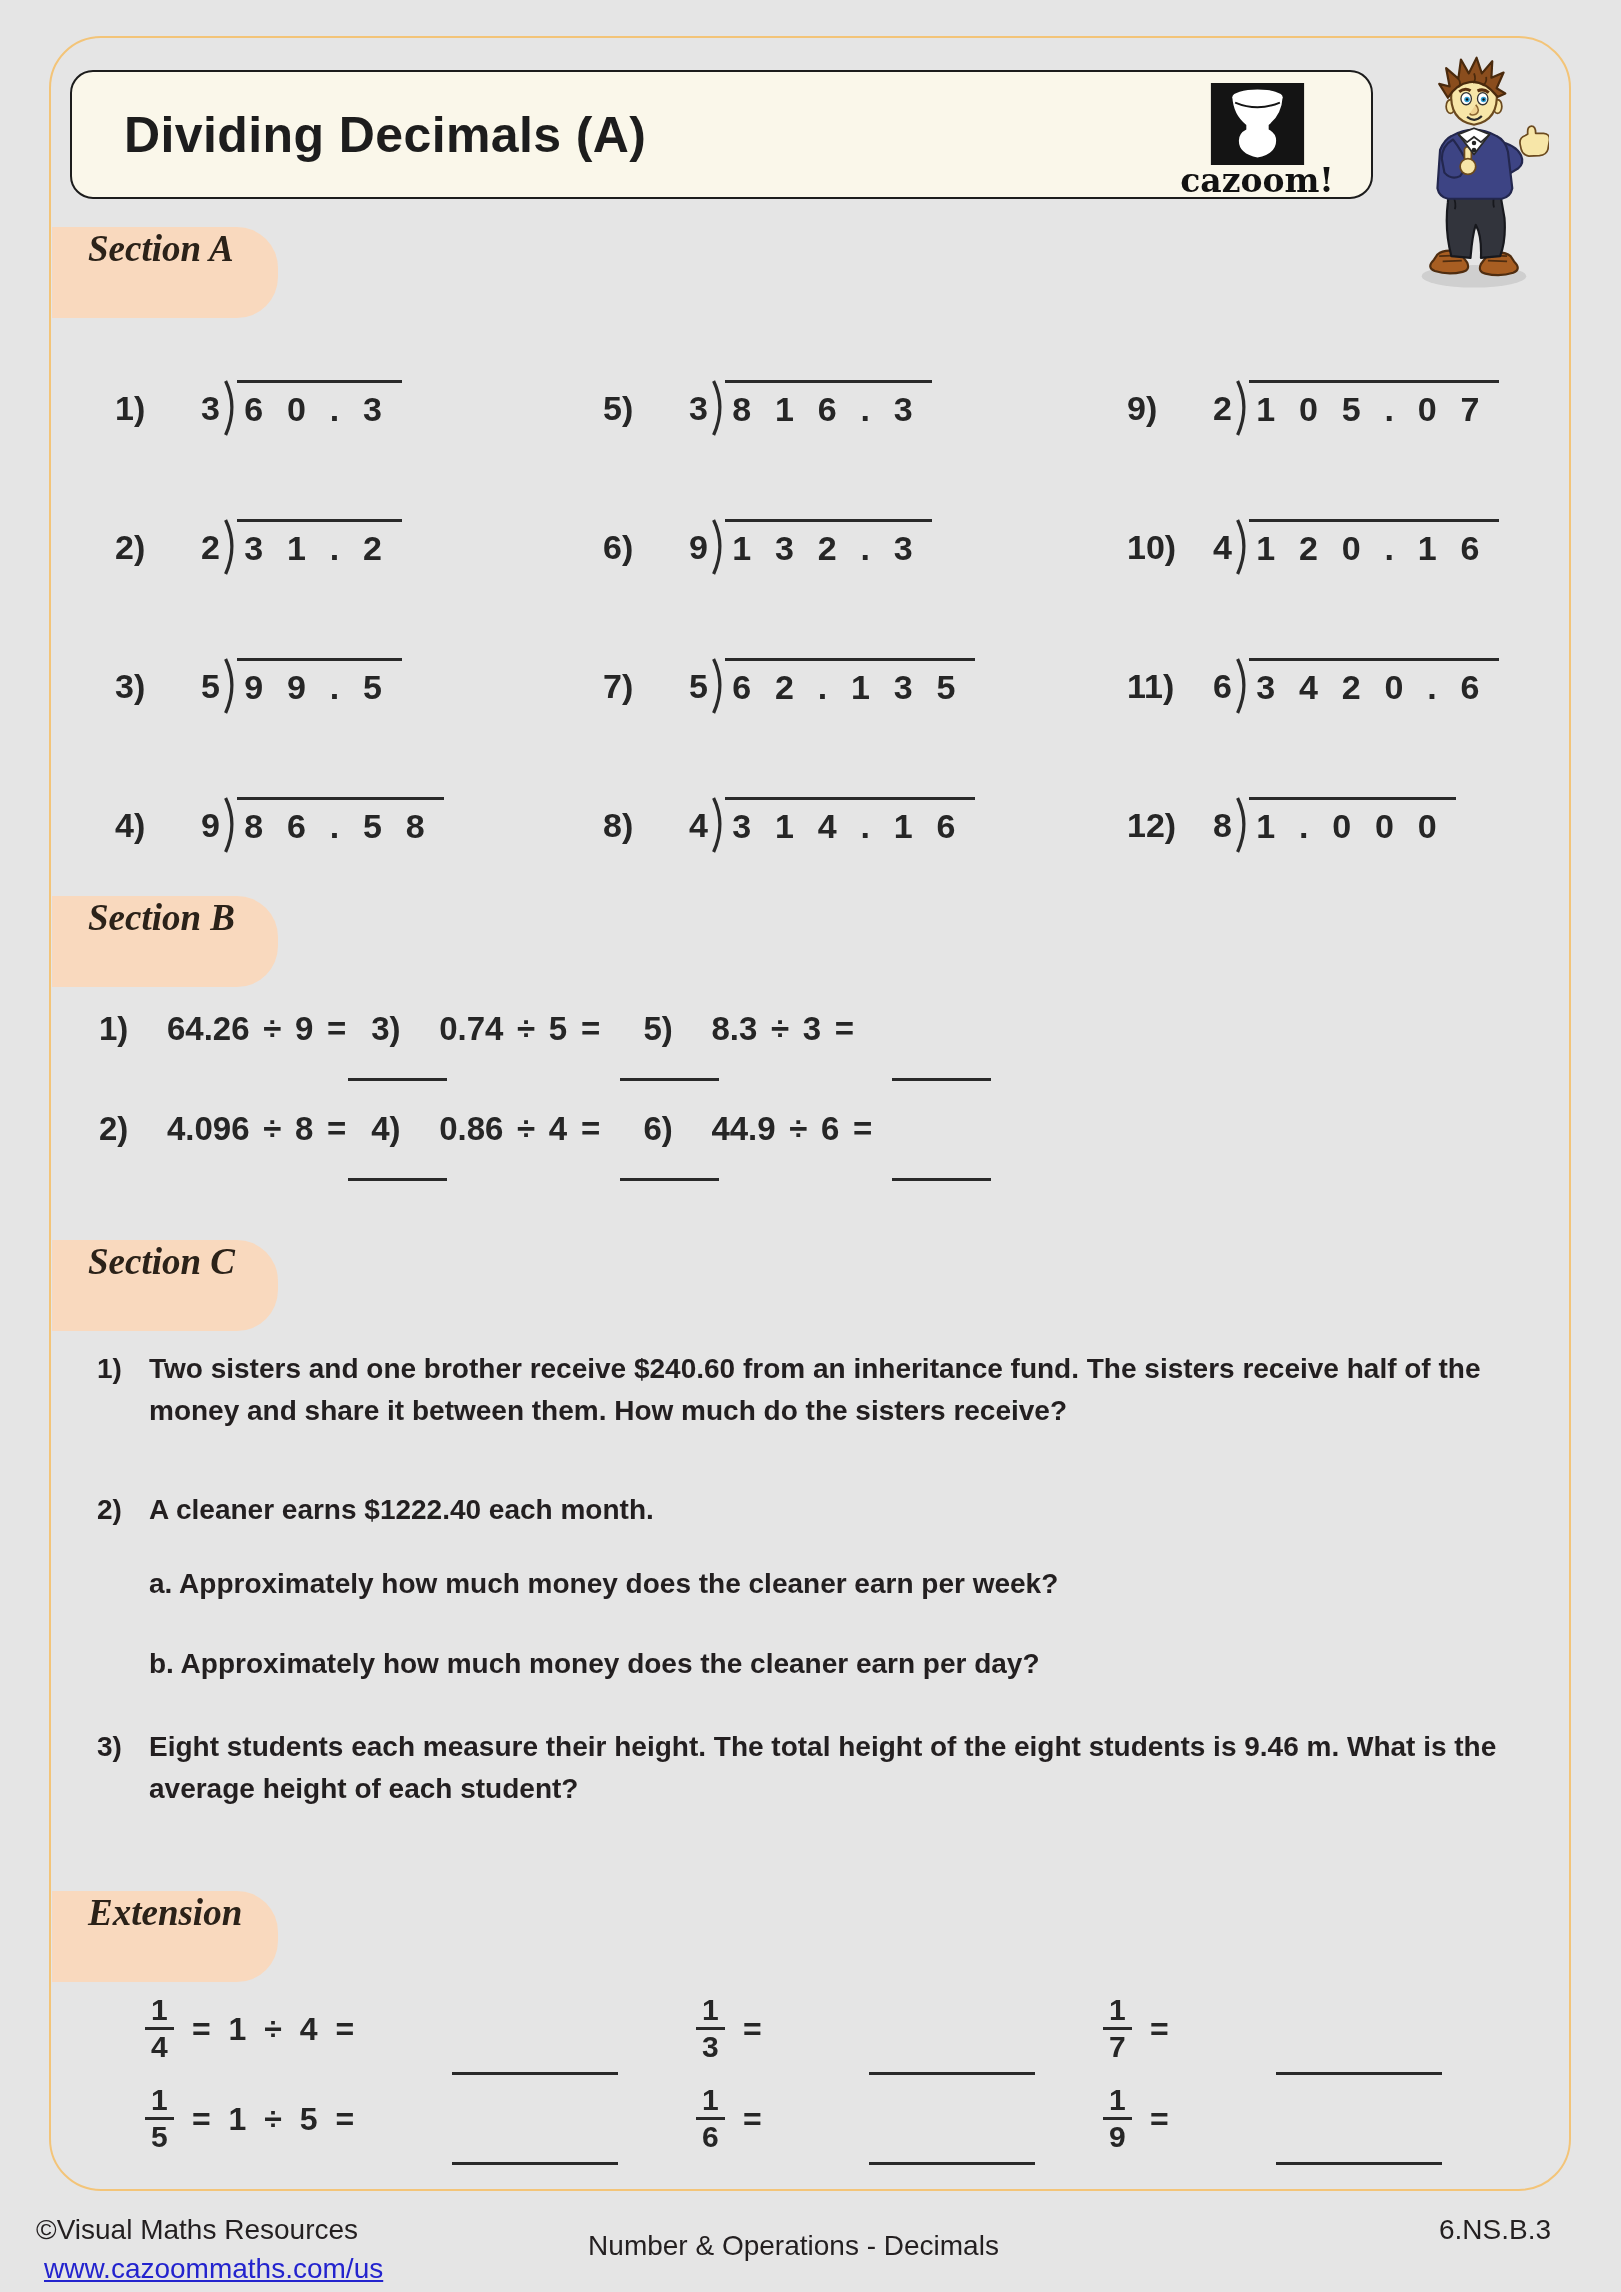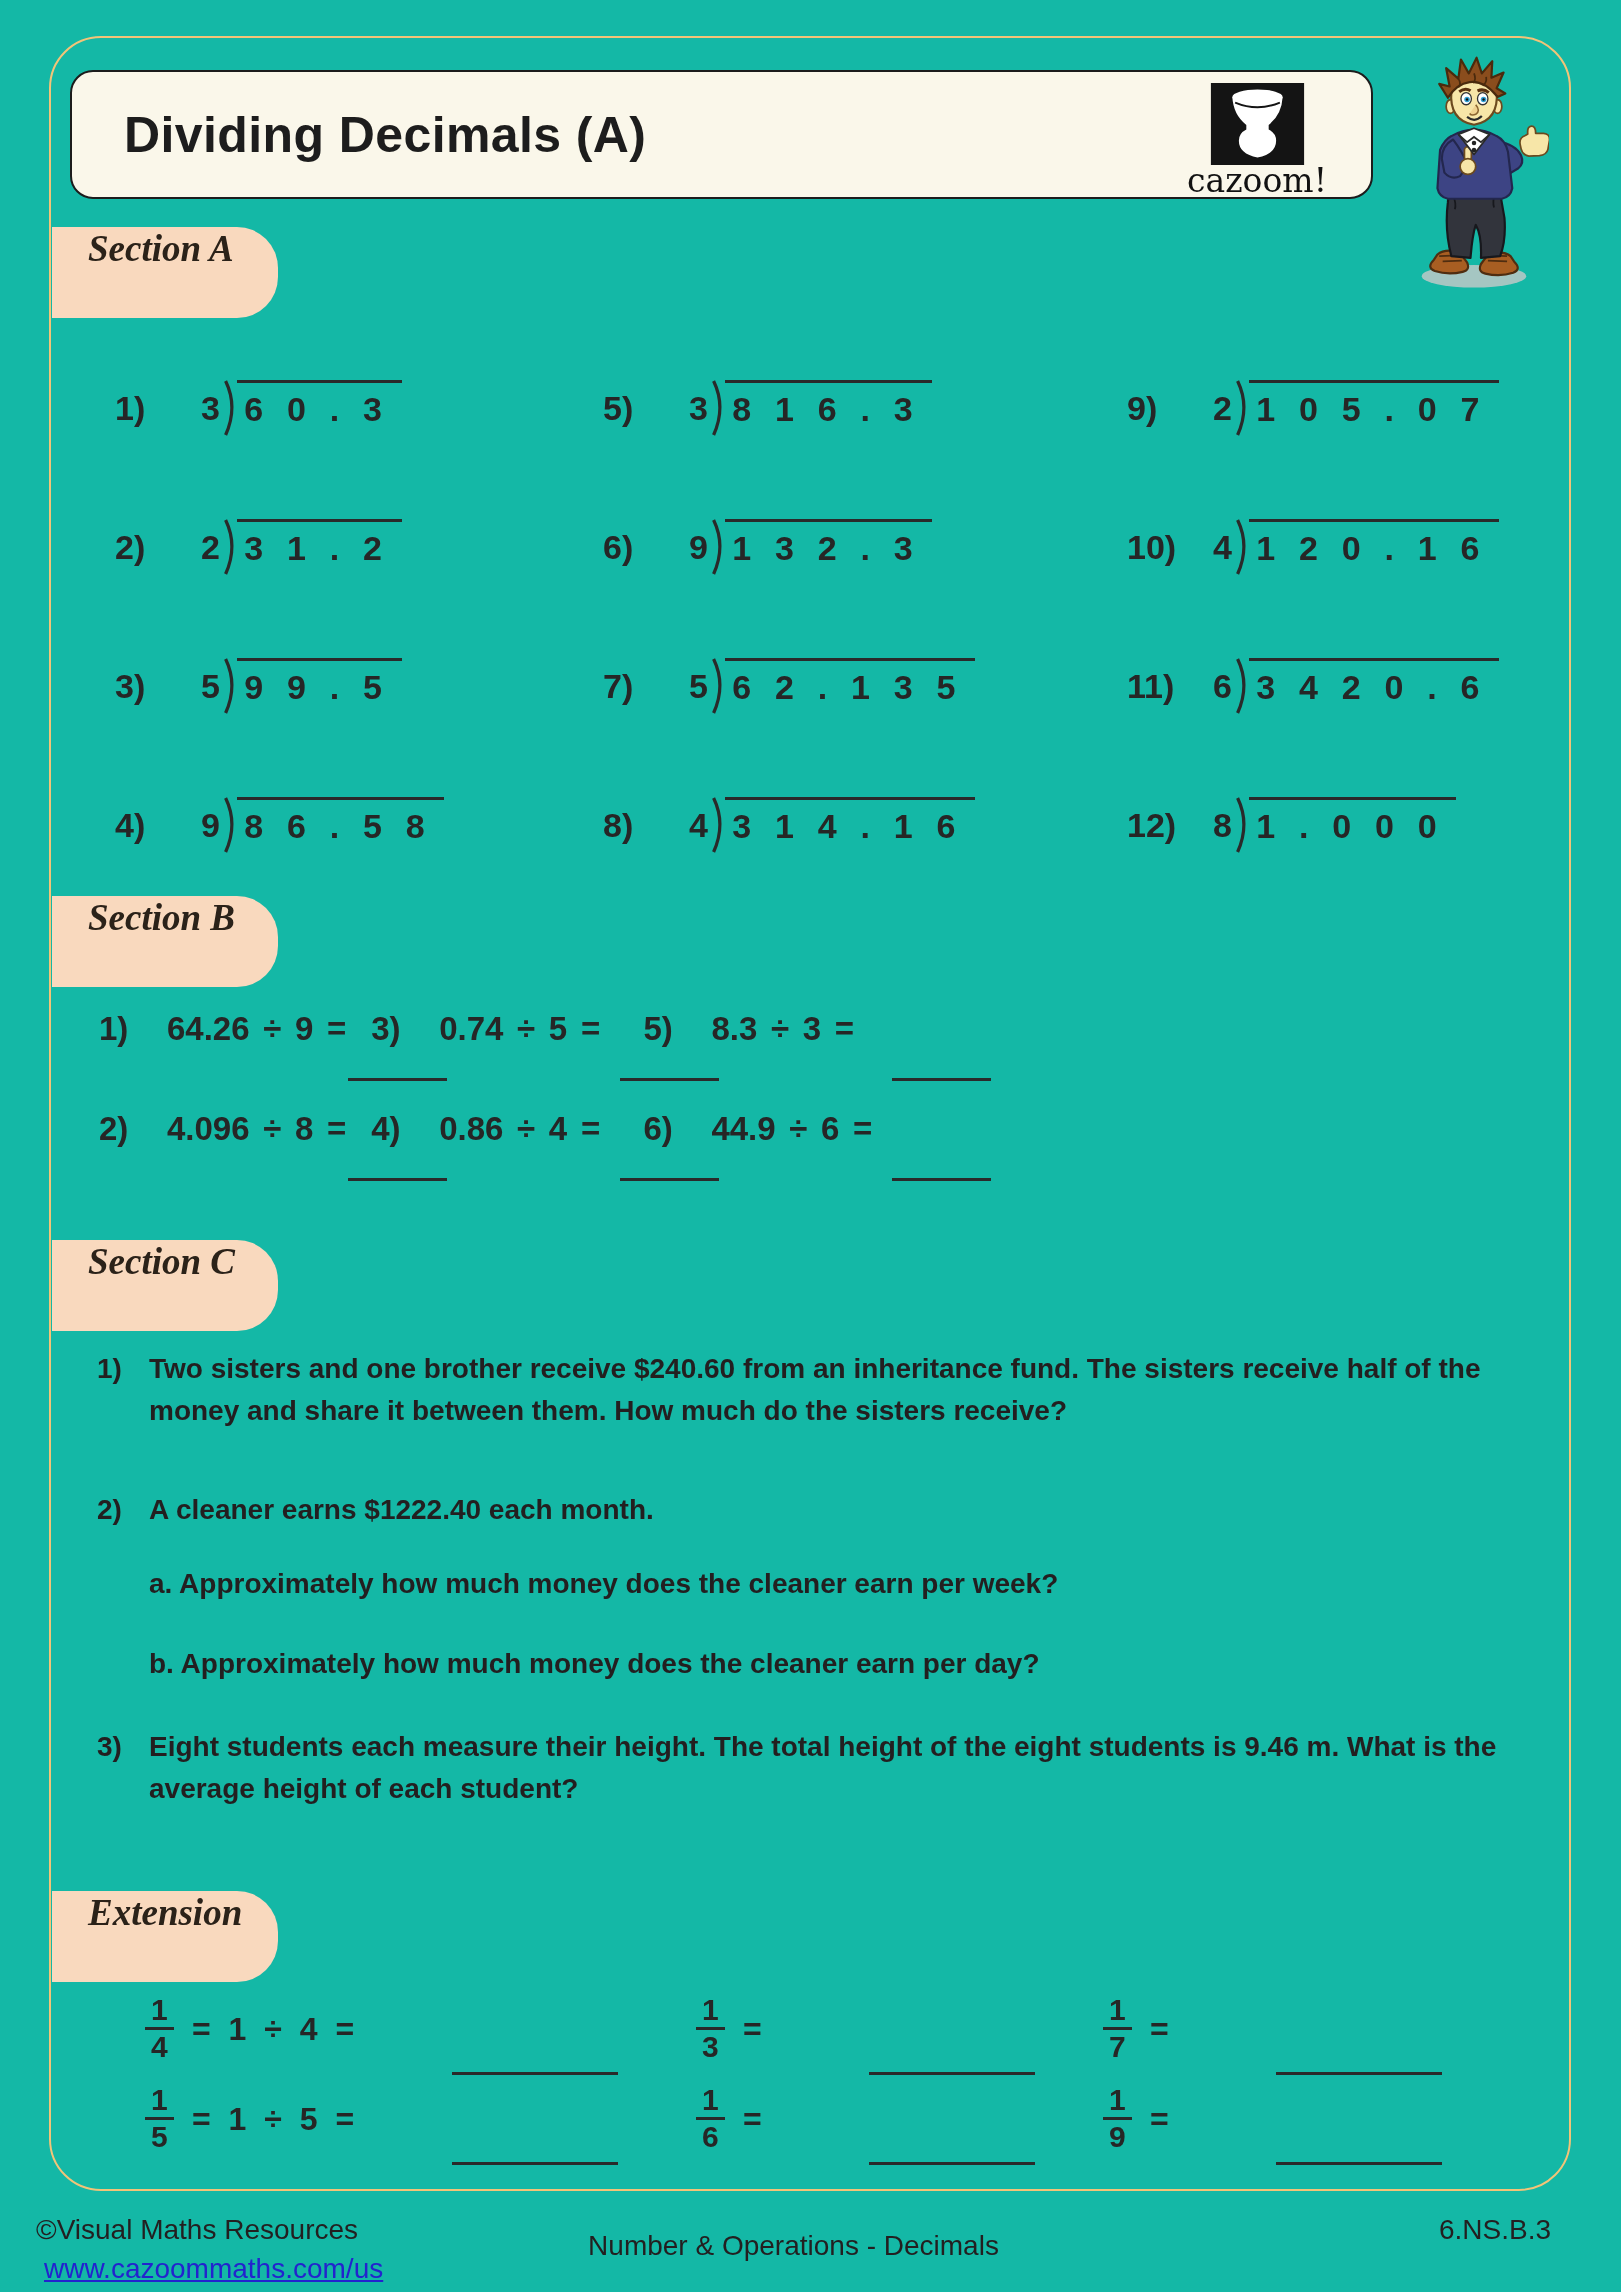--- a/index.html
+++ b/index.html
@@ -1,27 +1,27 @@
 <!DOCTYPE html>
 <html style="font-size:14.3px"><head>
 <meta charset="utf-8">
 <style>
   html,body{margin:0;padding:0;background:#ffffff;}
-  .page{position:relative;width:1622px;height:2293px;background:#14b8a6;overflow:hidden;
+  .page{position:relative;width:1622px;height:2293px;background:#e5e5e5;overflow:hidden;
         font-family:"Liberation Sans", sans-serif;color:#231f20;}
   
   .frame{position:absolute;left:49px;top:36px;width:1518px;height:2151px;
          border:2.7px solid #f3c478;border-radius:52px;}
   
   .title-box{position:absolute;left:70px;top:70px;width:1303px;height:129px;
              background:#faf7ea;border:2.7px solid #1c1c1c;border-radius:23px;
              display:flex;align-items:center;padding-left:52px;box-sizing:border-box;}
   .title-box h1{margin:0;font-size:50px;font-weight:bold;letter-spacing:0.4px;color:#1d1d1d;}
   .logo{position:absolute;right:38px;top:10.7px;width:152px;display:flex;flex-direction:column;align-items:center;}
-  .logo-word{font-family:"DejaVu Serif", serif;font-weight:normal;font-size:33px;color:#121212;margin-top:-3.6px;}
+  .logo-word{font-family:"DejaVu Serif", serif;font-weight:bold;font-size:33px;color:#121212;margin-top:-3.6px;}
   .mascot{position:absolute;left:1399px;top:56px;width:150px;height:235px;}
   
   .sec-label{position:absolute;left:52px;width:226px;height:91px;background:#f9d9be;
              border-radius:0 41px 41px 0;display:flex;padding-left:36px;box-sizing:border-box;}
   .sec-label span{font-family:"Liberation Serif", serif;font-style:italic;font-weight:bold;
                   font-size:37px;color:#2b2219;}
   
   .grid-a{position:absolute;left:115px;top:380px;width:1397px;display:grid;
           grid-template-columns:488px 524px 1fr;grid-template-rows:repeat(4,139px);grid-auto-flow:column;}
   .ld{display:flex;align-items:flex-start;font-weight:bold;font-size:34px;color:#262626;}

